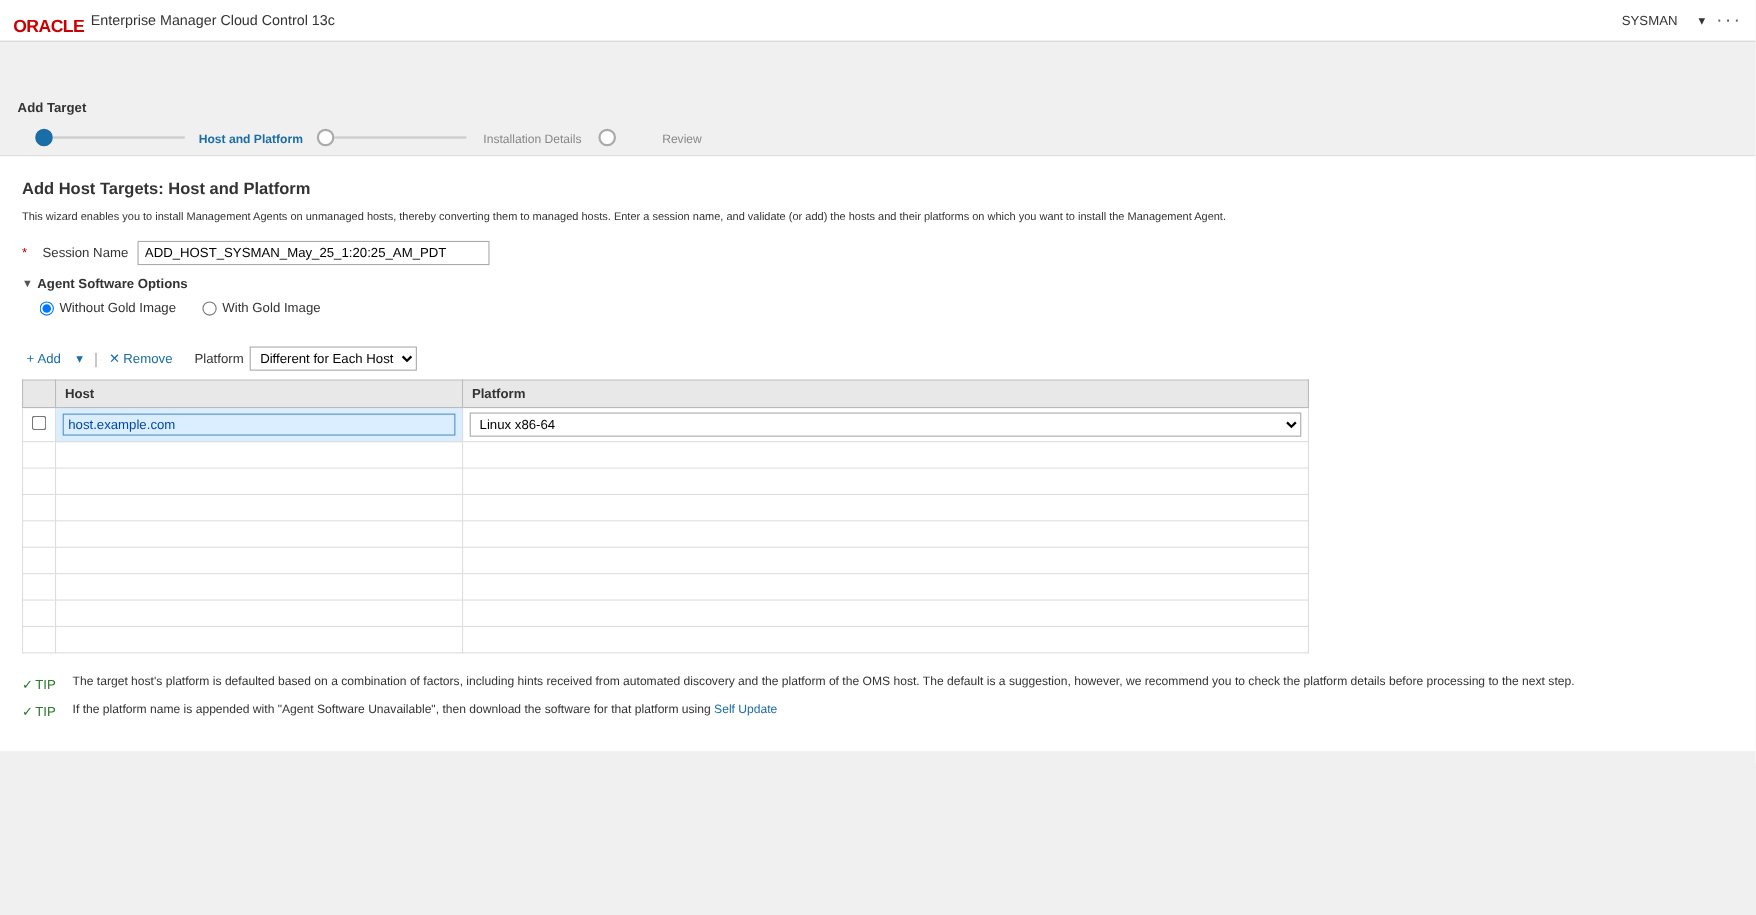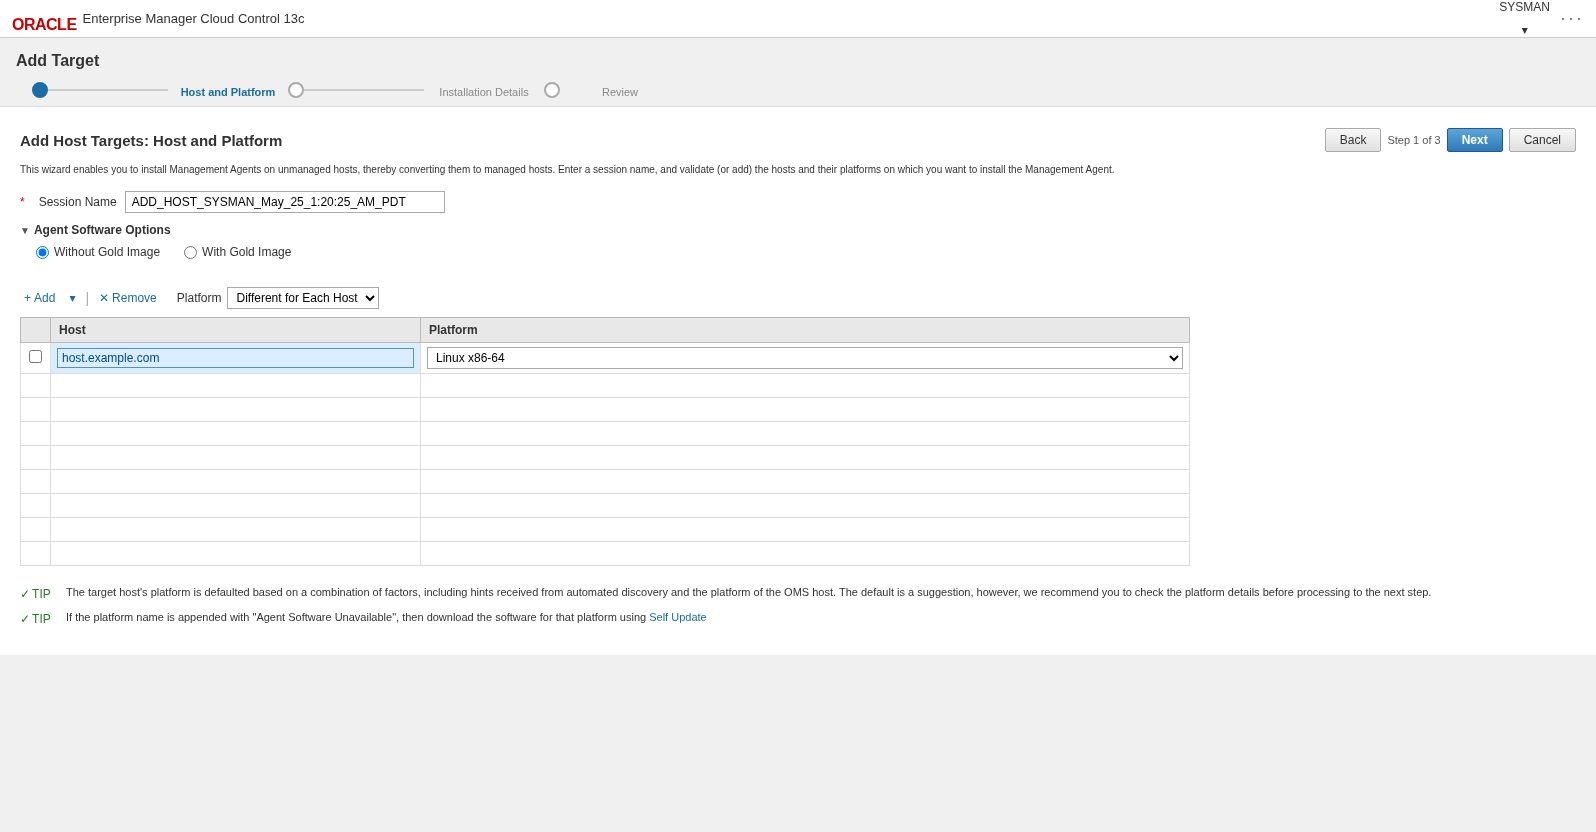--- a/index.html
+++ b/index.html
@@ -12,33 +12,34 @@
       height: 38px;
       display: flex;
       align-items: center;
       padding: 0 12px;
       justify-content: space-between;
     }
     #topbar-left { display: flex; align-items: center; gap: 6px; }
     .oracle-logo { color: #c00; font-weight: bold; font-size: 16px; letter-spacing: -0.5px; margin-top: 12px; }
     .em-title { font-size: 13px; color: #333; font-weight: normal; }
     #topbar-right { display: flex; align-items: center; gap: 10px; color: #333; font-size: 12px; }
-    .sysman-user { display: flex; align-items: center; gap: 9px; cursor: pointer; flex-direction: column; }
+    .sysman-user { display: flex; align-items: center; gap: 19px; cursor: pointer; }
     .dots-menu { font-size: 18px; color: #666; cursor: pointer; letter-spacing: 2px; }
 
     
     #page-header {
       background: #f0f0f0;
       padding: 8px 16px 0 16px;
     }
     #page-title {
-      font-size: 16px;
+      font-size: 12px;
       font-weight: bold;
       color: #333;
       padding: 6px 0;
+      margin-top: 39px;
     }
 
     
     #wizard-steps {
       background: #f0f0f0;
       padding: 6px 16px 8px 16px;
       display: flex;
       align-items: flex-start;
       gap: 0;
     }
@@ -325,26 +326,20 @@
       </div>
       <div class="step-label inactive">Review</div>
     </div>
   </div>
 </div>
 
 <div id="main-content">
 
   <div id="section-title-row">
     <div id="section-title">Add Host Targets: Host and Platform</div>
-    <div id="wizard-actions">
-      <button class="action-btn">Back</button>
-      <span class="step-info">Step 1 of 3</span>
-      <button class="action-btn next-btn">Next</button>
-      <button class="action-btn">Cancel</button>
-    </div>
   </div>
 
   <div id="description">This wizard enables you to install Management Agents on unmanaged hosts, thereby converting them to managed hosts. Enter a session name, and validate (or add) the hosts and their platforms on which you want to install the Management Agent.</div>
 
   <div class="form-row">
     <span class="required-star">*</span>
     <label class="form-label">Session Name</label>
     <input type="text" class="form-input" value="ADD_HOST_SYSMAN_May_25_1:20:25_AM_PDT" style="">
   </div>
 

